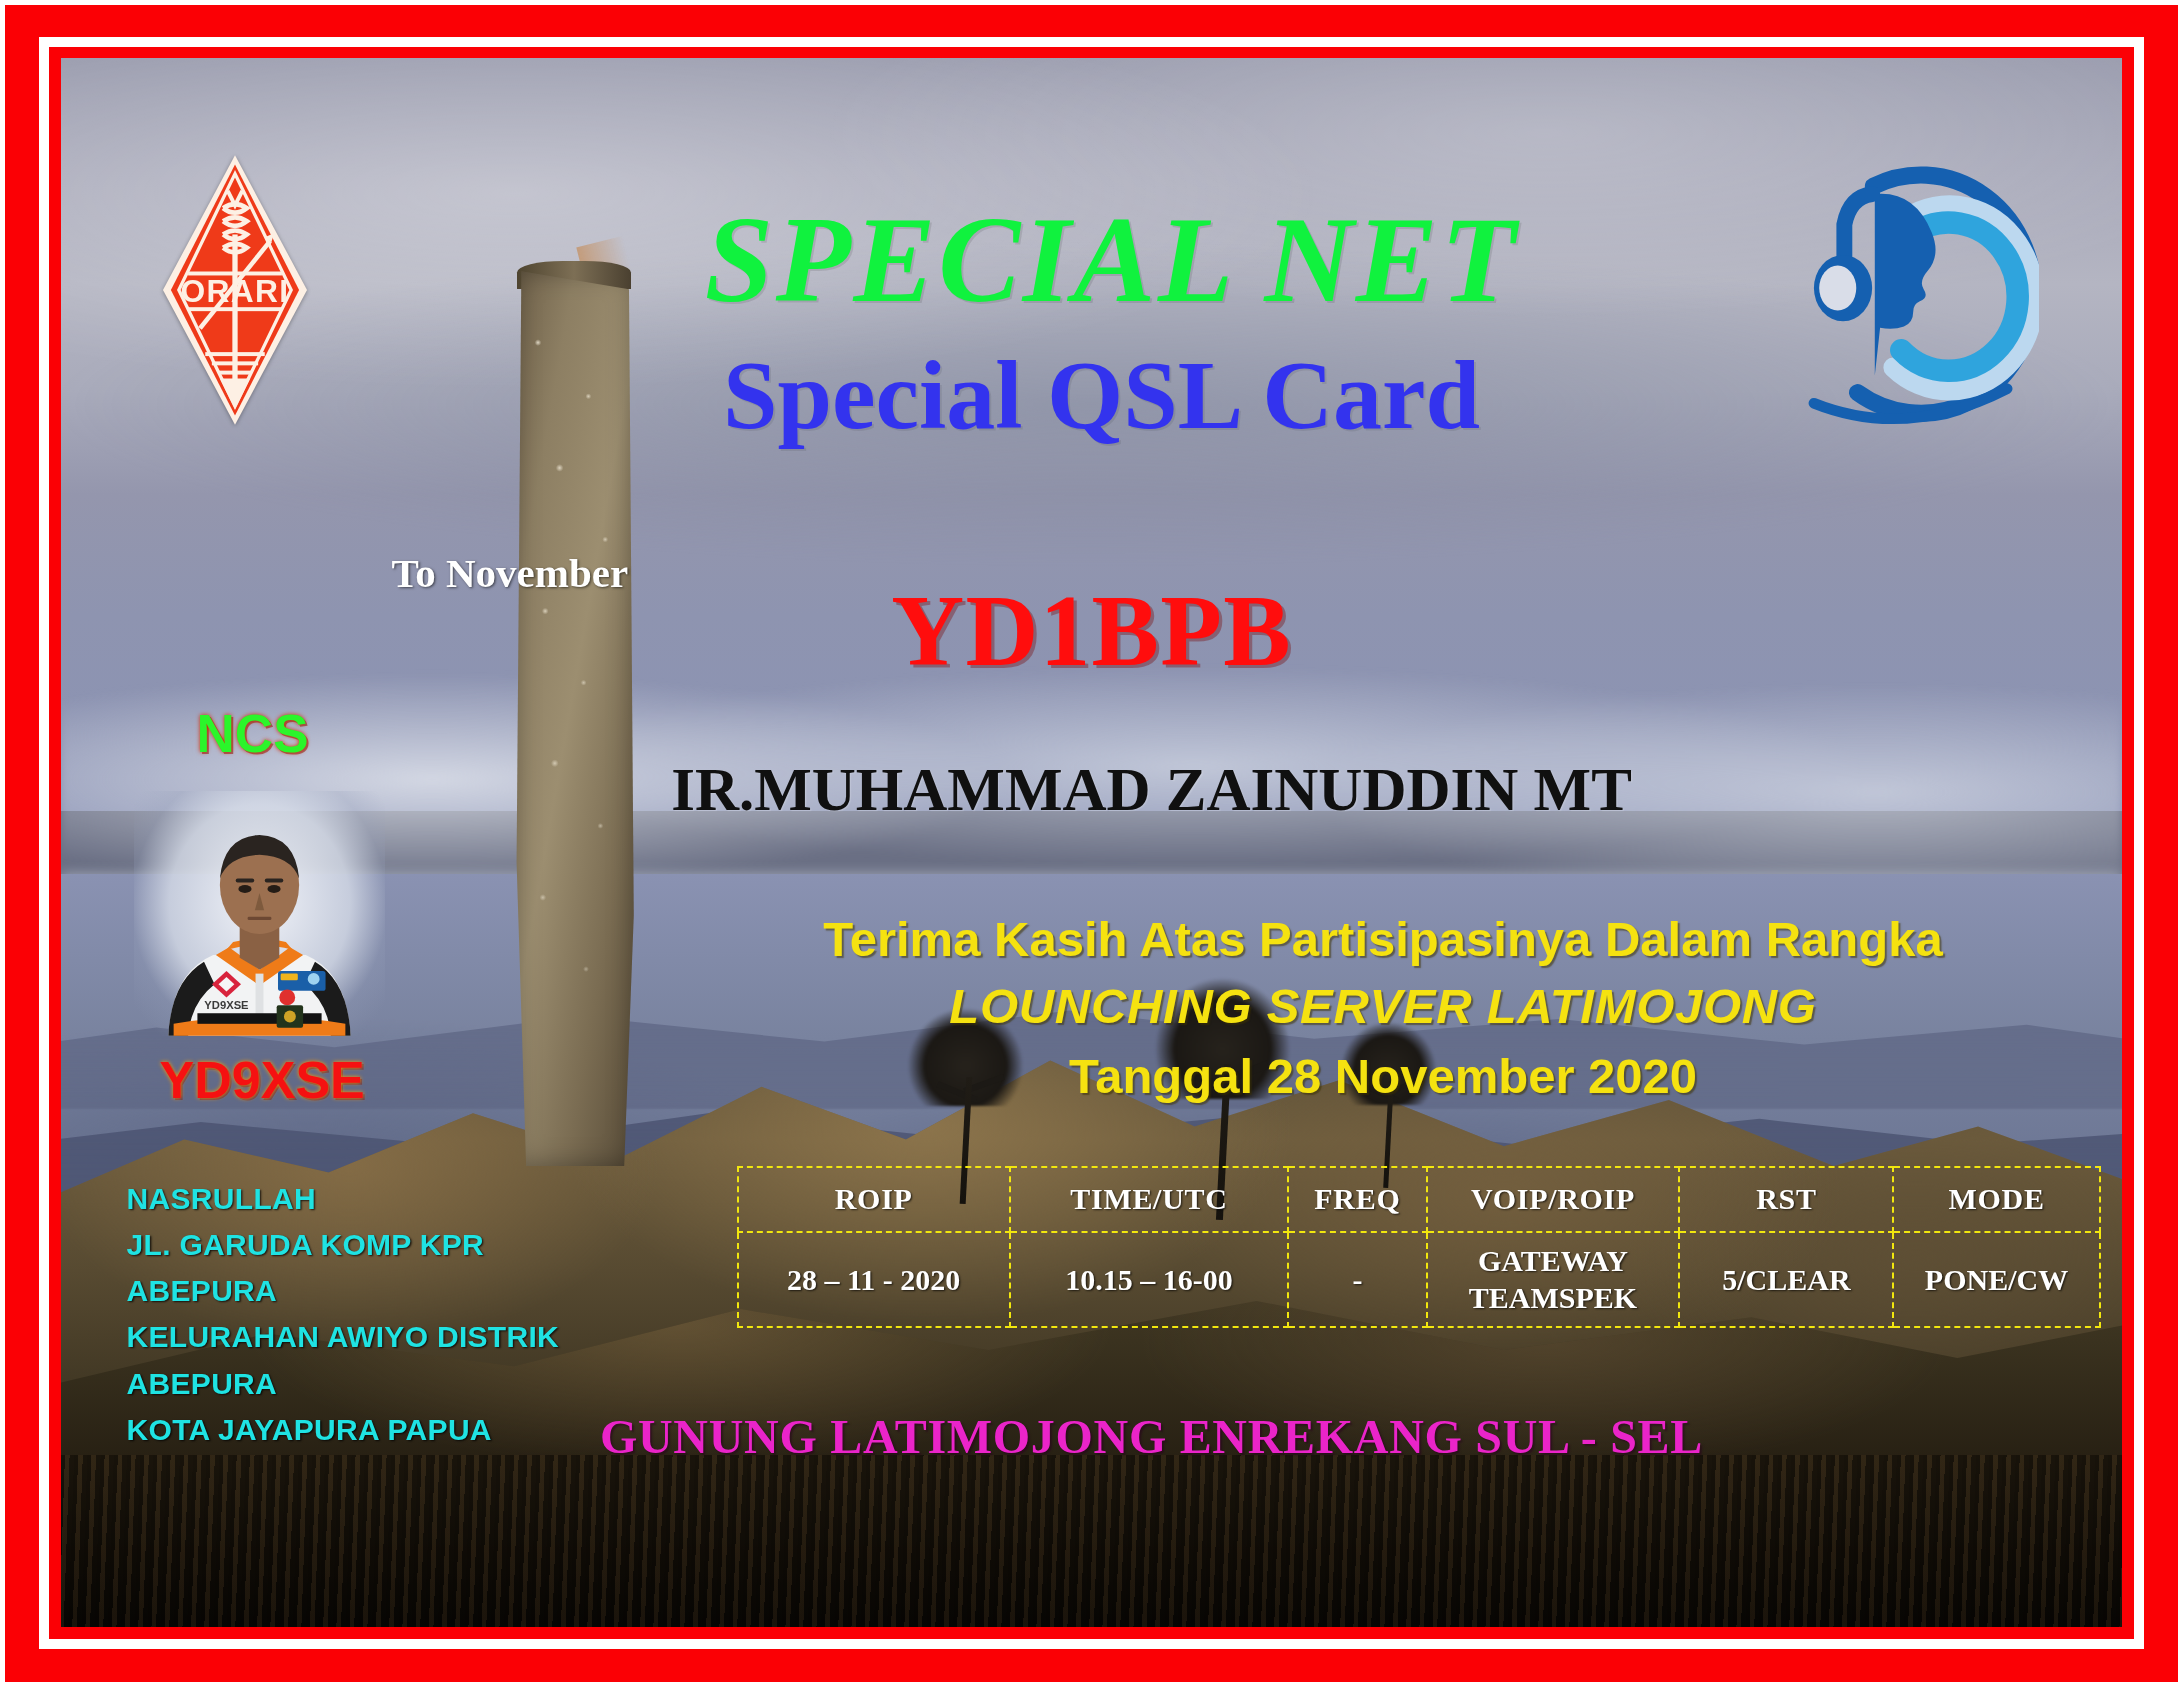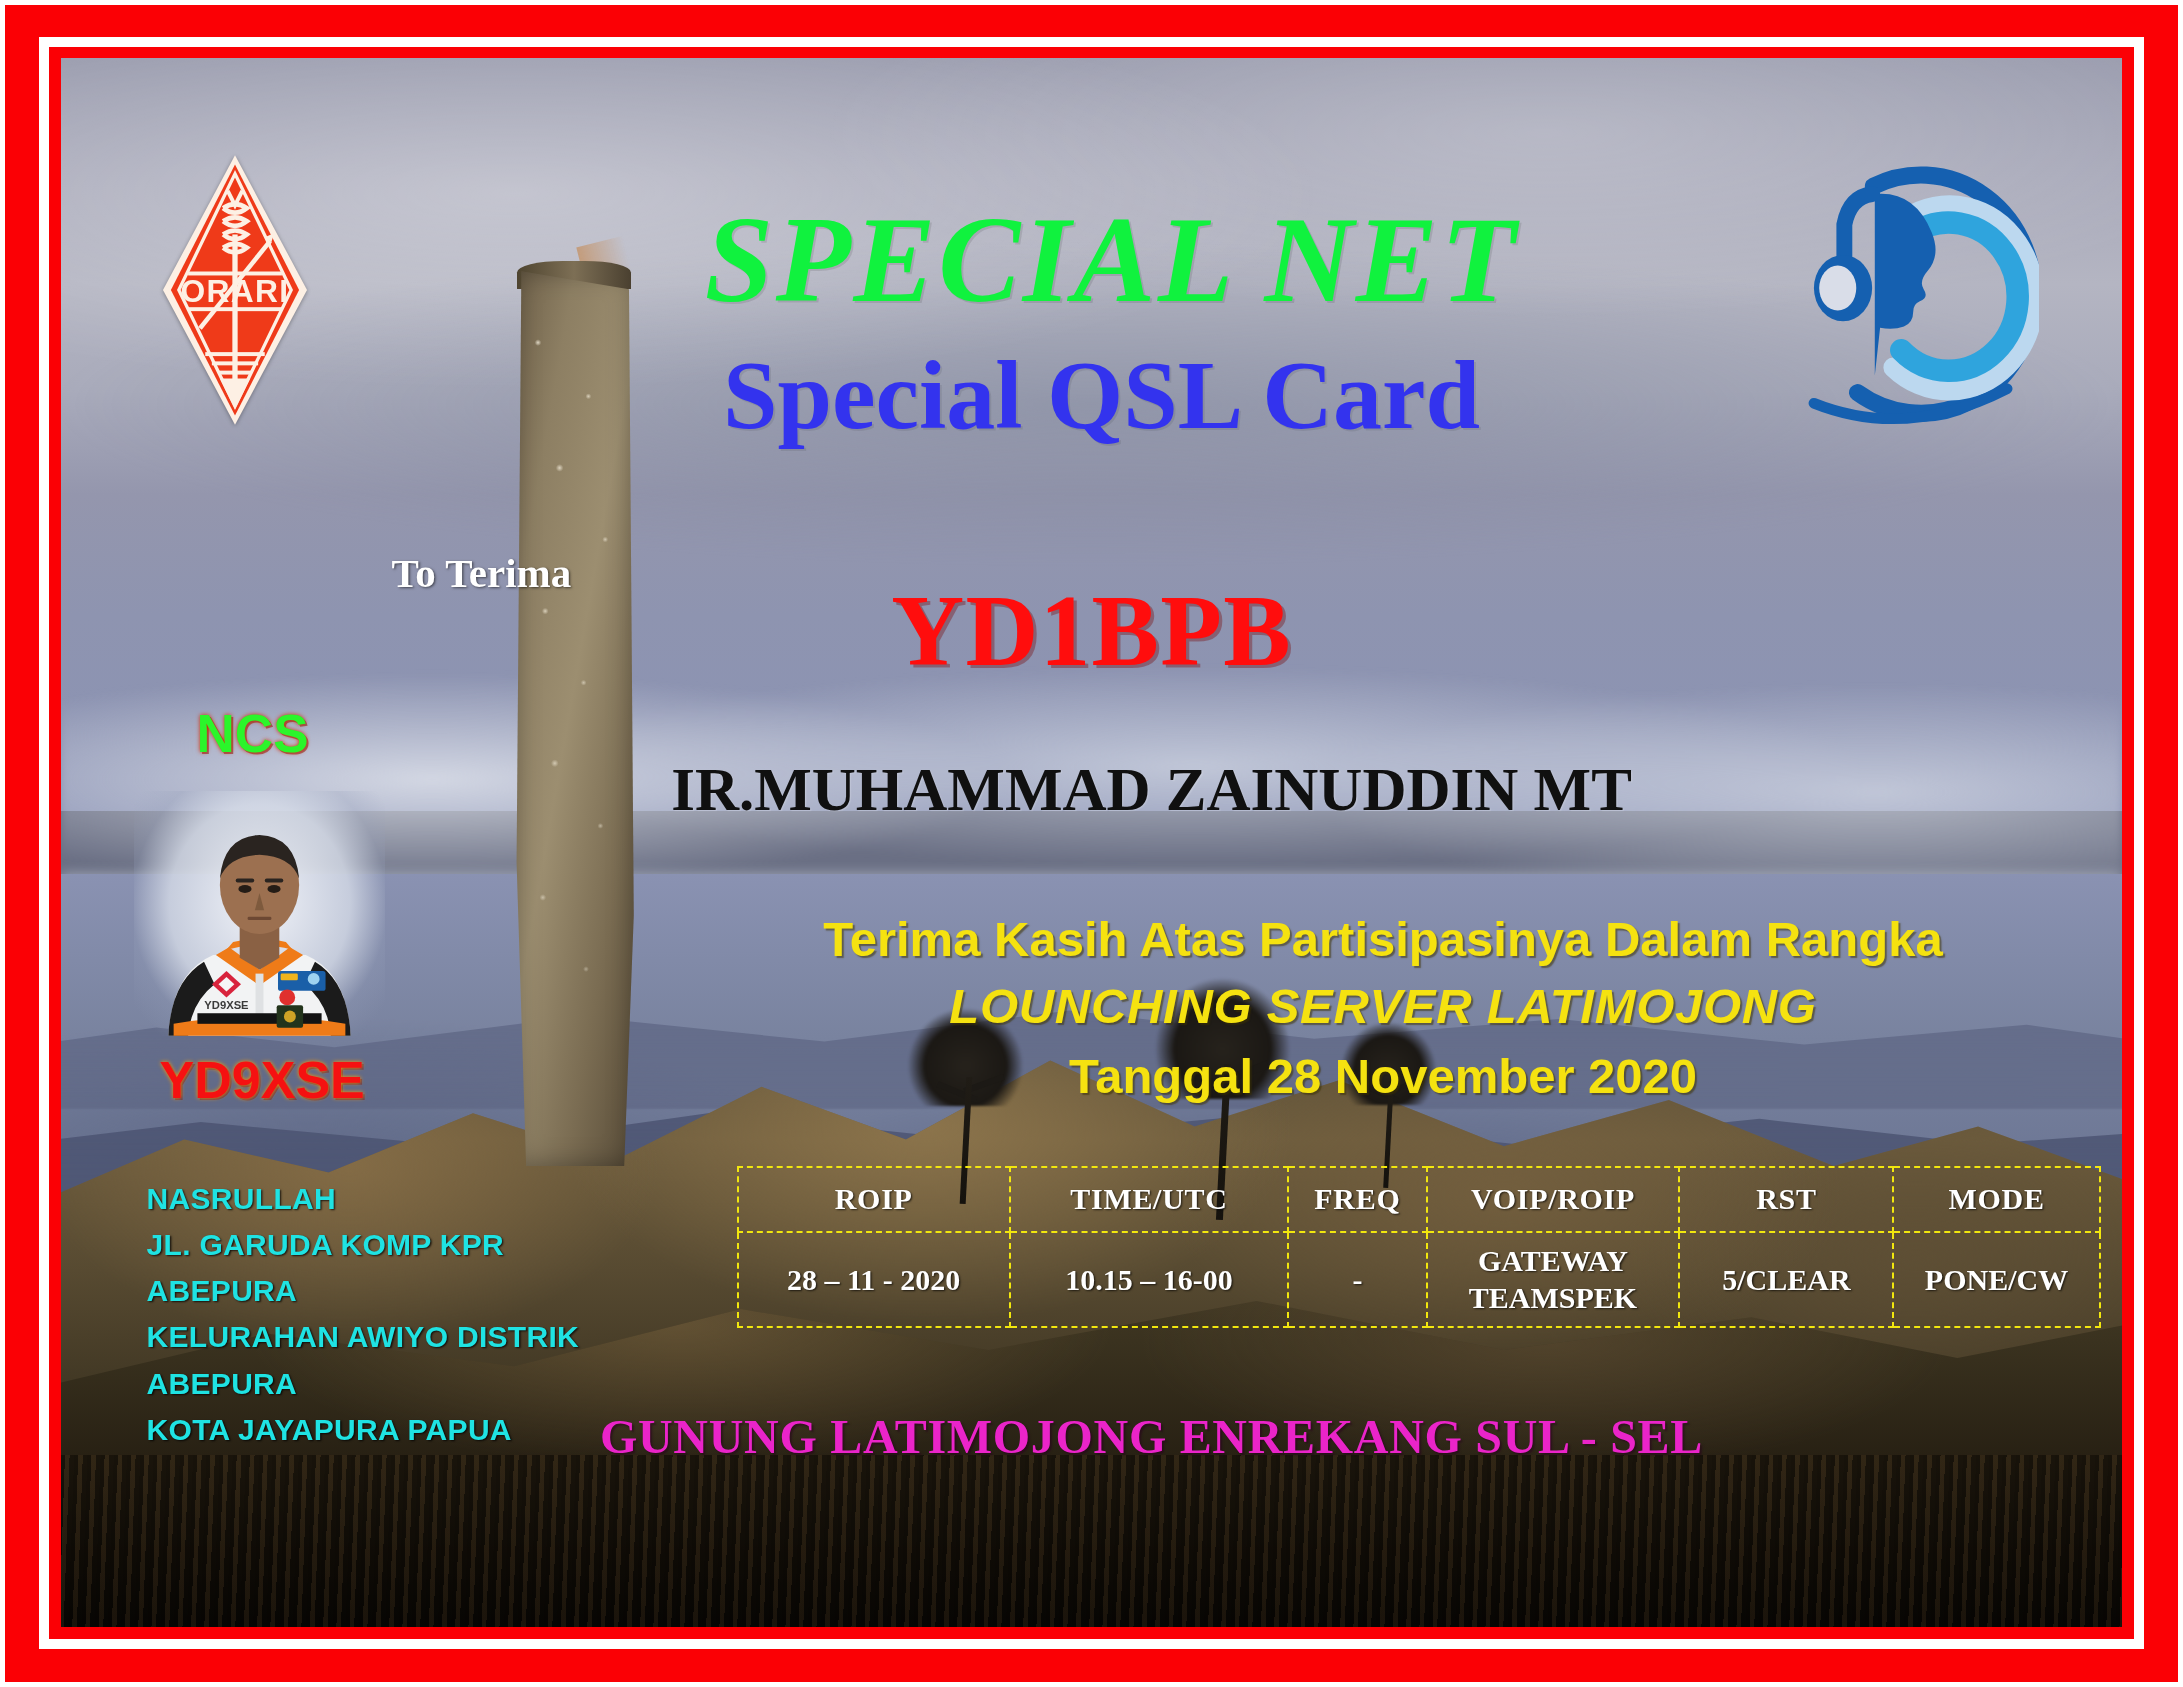--- a/index.html
+++ b/index.html
@@ -273,21 +273,20 @@
   }
 
   
   .addr{
     position:absolute;left:66px;top:1118px;
     font-family:"Liberation Sans",sans-serif;
     font-weight:bold;font-size:30px;line-height:1.54;
     color:#1fe3e3;
     text-shadow:1.3px 1.3px 2px rgba(0,0,0,.75);
     letter-spacing:0.3px;
-    margin-left:20px;
   }
 
   
   .qso-table{
     position:absolute;left:676px;top:1108px;width:1364px;
     border-collapse:collapse;
     table-layout:fixed;
   }
   .qso-table td{
     border:2px dashed #f2e70e;
@@ -419,21 +418,21 @@
                 <ellipse cx="74" cy="198" rx="44" ry="50" fill="#1560b0"></ellipse>
                 <ellipse cx="66" cy="198" rx="28" ry="34" fill="#d9dde8"></ellipse>
 
                 <path d="M30 372 q140 56 292 -22" fill="none" stroke="#1560b0" stroke-width="16" stroke-linecap="round"></path>
               </svg>
             </div>
 
             <div class="h-specialnet">SPECIAL NET</div>
             <div class="h-qsl">Special QSL Card</div>
 
-            <div class="to-station">To Terima</div>
+            <div class="to-station">To November</div>
 
             <div class="callsign">YD1BPB</div>
 
             <div class="opname">IR.MUHAMMAD ZAINUDDIN MT</div>
 
             <div class="thanks-wrap">
               <div class="thanks1">Terima Kasih Atas Partisipasinya Dalam Rangka</div>
               <div class="thanks2">LOUNCHING SERVER LATIMOJONG</div>
               <div class="thanks3">Tanggal  28  November  2020</div>
             </div>

